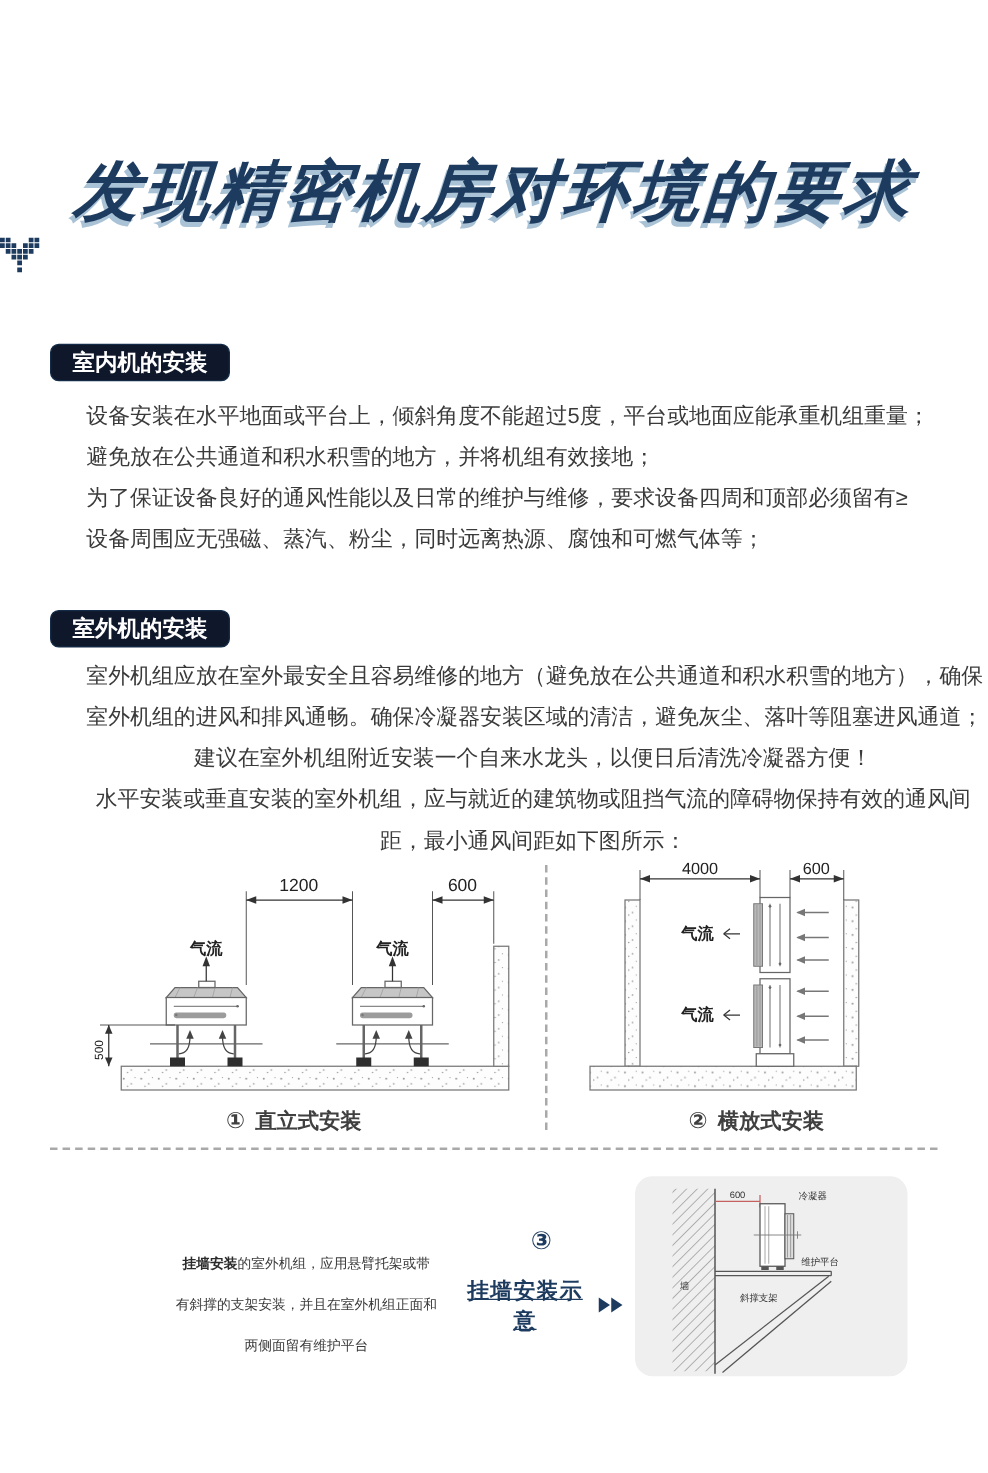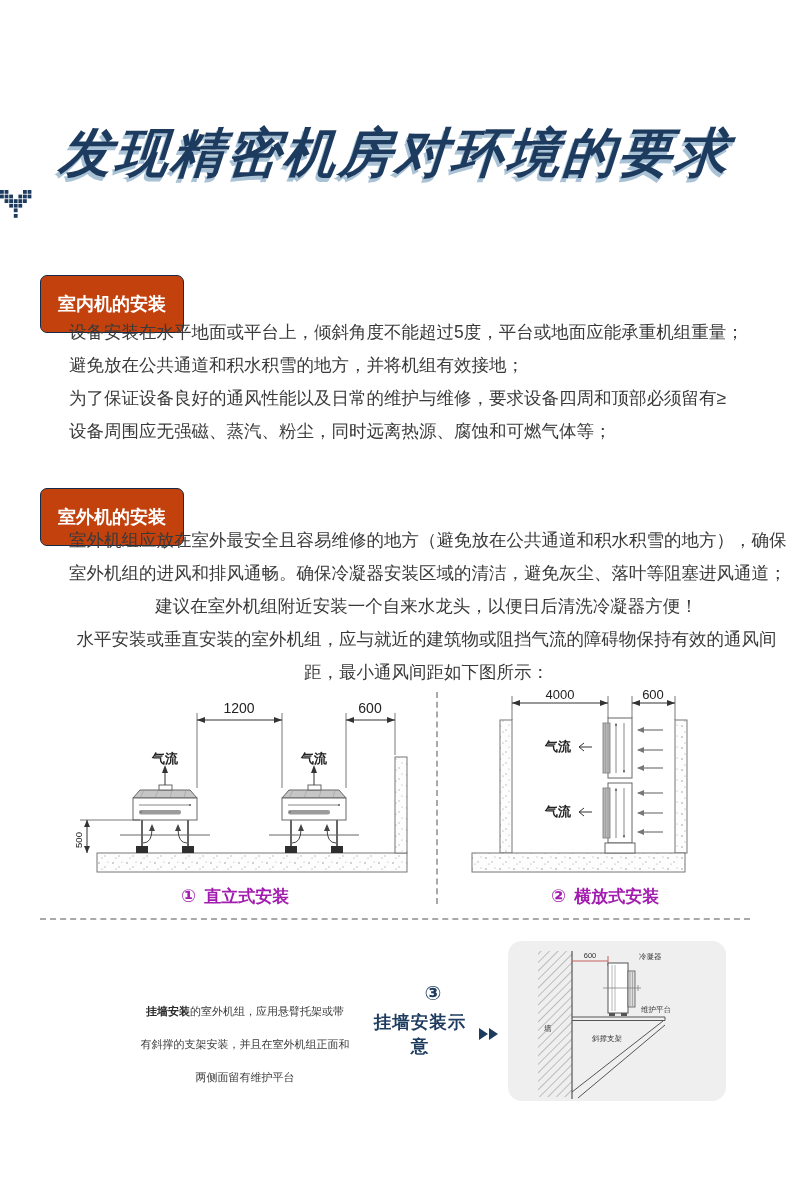--- a/index.html
+++ b/index.html
@@ -7,34 +7,34 @@
   .page{position:relative;width:790px;height:1178px;margin:0 auto;background:#ffffff;overflow:hidden;}
 
   
   .main-title{position:absolute;top:118px;left:0;width:790px;text-align:center;
     font-size:53px;font-weight:900;font-style:italic;letter-spacing:3px;
     color:#1d3b5e;transform:skewX(-4deg);
     text-shadow:-2px 4px 0 #a9c2d6;}
   .title-deco{position:absolute;top:190px;left:0;width:790px;text-align:center;}
 
   
-  .badge{position:absolute;left:40px;background:#c2410c;color:#ffffff;
-    font-size:18px;font-weight:bold;padding:18px 17px;border-radius:7px;
+  .badge{position:absolute;left:40px;background:#0f172a;color:#ffffff;
+    font-size:18px;font-weight:bold;padding:4px 17px;border-radius:7px;
     border:1px solid #142c47;line-height:20px;}
   .badge1{top:275px;}
   .badge2{top:488px;}
 
   
   .para{position:absolute;left:40px;width:715px;color:#3a3a3a;font-size:17.5px;margin-left:29px;}
   .para .pline{height:33px;line-height:33px;white-space:nowrap;}
   .para1{top:316px;}
   .para2{top:524px;text-align:center;}
 
   
-  .fig-caption{position:absolute;text-align:center;font-size:17px;font-weight:600;color:#a21caf;height:24px;line-height:24px;}
+  .fig-caption{position:absolute;text-align:center;font-size:17px;font-weight:600;color:#404040;height:24px;line-height:24px;}
   .cap1{top:884px;left:40px;width:390px;}
   .cap2{top:884px;left:455px;width:300px;}
   .fig-caption .circled{font-size:18px;margin-right:8px;font-weight:600;}
 
   .v-divider{position:absolute;left:436px;top:692px;height:212px;width:0;border-left:2px dashed #a9a9a9;}
   .h-divider{position:absolute;left:40px;top:918px;width:710px;height:0;border-top:2px dashed #a9a9a9;}
 
   .diag{position:absolute;}
   .diag-left{left:40px;top:695px;}
   .diag-right{left:455px;top:690px;}
@@ -43,21 +43,21 @@
   .dim-label{font-size:14px;}
   .flow-label{font-size:13px;font-weight:bold;}
 
   
   .wm-text{position:absolute;left:35px;top:996px;width:420px;text-align:center;
     color:#3a3a3a;font-size:11px;font-family:Liberation Mono, monospace;}
   .wm-text .pline{height:33px;line-height:33px;white-space:nowrap;}
   .wm-text b{color:#2b2b2b;}
   .wm-link{position:absolute;left:368px;top:980px;width:130px;text-align:center;color:#1d3b5e;}
   .wm-num{display:block;font-size:20px;font-weight:600;height:26px;line-height:26px;}
-  .wm-label-row{display:flex;align-items:center;justify-content:center;margin-top:4px;}
+  .wm-label-row{display:flex;align-items:center;justify-content:center;margin-top:14px;text-decoration:underline;}
   .wm-label{font-size:17.5px;font-weight:bold;letter-spacing:1px;}
   .tri{width:0;height:0;border-top:6px solid transparent;border-bottom:6px solid transparent;
     border-left:9px solid #1d3b5e;display:inline-block;}
   .tri+.tri{margin-left:1px;}
   .double-arrow{display:inline-flex;margin-left:7px;}
 
   .wm-panel{position:absolute;left:508px;top:941px;width:218px;height:160px;
     background:#efeff0;border-radius:14px;}
   .wm-panel svg{position:absolute;left:0;top:0;}
   .small-label{font-size:7.5px;fill:#333;}

